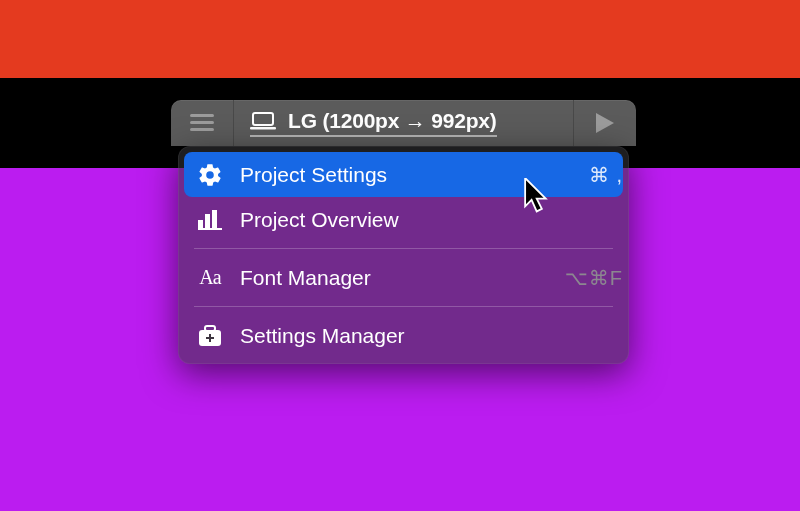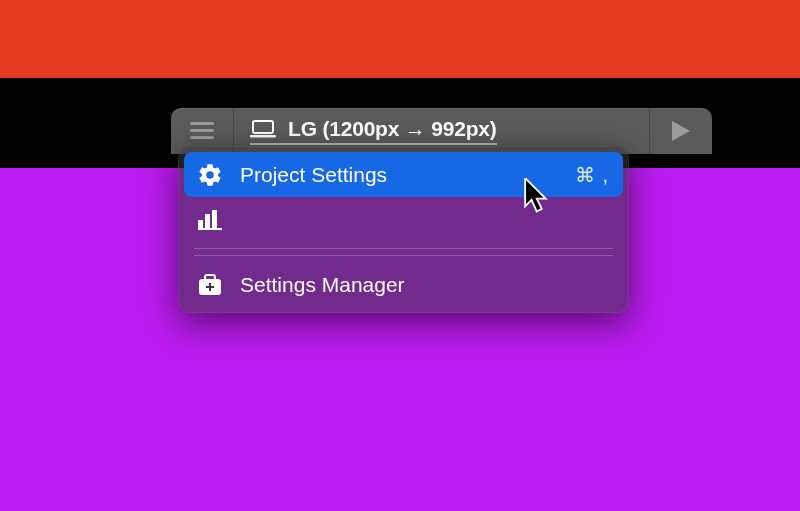--- a/index.html
+++ b/index.html
@@ -7,23 +7,23 @@
 
   
   .bg { position:absolute; inset:0; }
   .stripe-red    { position:absolute; left:0; right:0; top:0;    height:78px;  background:#e43a1f; }
   .stripe-black  { position:absolute; left:0; right:0; top:78px; height:90px;  background:#000; }
   .stripe-purple { position:absolute; left:0; right:0; top:168px; bottom:0;    background:#bb1cf0; }
 
   
   .toolbar {
     position:absolute;
-    top:108px;
+    top:100px;
     left:171px;
-    width:541px;
+    width:465px;
     height:46px;
     background:#5b5b5b;
     border-radius:10px 10px 0 0;
     display:flex;
     align-items:center;
     color:#fff;
     box-shadow:0 1px 0 rgba(255,255,255,0.08) inset;
   }
   .toolbar .sep { width:1px; height:100%; background:#494949; }
   .tb-btn { display:flex; align-items:center; justify-content:center; height:100%; }
@@ -50,21 +50,21 @@
     content:"";
     position:absolute; inset:0;
     border-radius:12px;
     background:linear-gradient(#3c343fcc,#47264fcc);
     z-index:-1;
   }
   .menu-item {
     display:flex;
     align-items:center;
     height:45px;
-    padding:0 14px 0 10px;
+    padding:0 0 0 10px;
     border-radius:8px;
     font-size:21px;
     font-weight:500;
     gap:14px;
   }
   .menu-item.highlight { background:#1768e5; }
   .menu-item .icon-slot { width:32px; display:flex; align-items:center; justify-content:center; flex-shrink:0;}
   .menu-item .label { flex:1; white-space:nowrap; }
   .menu-item .shortcut { color:rgba(255,255,255,0.85); font-size:20px; letter-spacing:1px; display:flex; gap:2px;}
   .menu-item:not(.highlight) .shortcut { color:#8c8790; }
@@ -133,25 +133,33 @@
 
   <div class="menu-item">
     <span class="icon-slot">
       <svg width="24" height="20" viewBox="0 0 24 20">
         <rect x="0" y="10" width="5" height="10" fill="#fff"></rect>
         <rect x="7" y="4" width="5" height="16" fill="#fff"></rect>
         <rect x="14" y="0" width="5" height="20" fill="#fff"></rect>
         <rect x="0" y="18" width="24" height="2" fill="#fff"></rect>
       </svg>
     </span>
+    <span class="label">Project Overview</span>
     <span class="shortcut"></span>
   </div>
 
   <div class="menu-divider"></div>
 
+  <div class="menu-item">
+    <span class="icon-slot">
+      <span style="font-family:Georgia,'Times New Roman',serif;font-size:20px;color:#fff;letter-spacing:-1px;">Aa</span>
+    </span>
+    <span class="label">Font Manager</span>
+    <span class="shortcut">⌥⌘F</span>
+  </div>
 
   <div class="menu-divider"></div>
 
   <div class="menu-item">
     <span class="icon-slot">
       <svg width="24" height="22" viewBox="0 0 24 22">
         <rect x="1" y="5" width="22" height="16" rx="3" fill="#fff"></rect>
         <rect x="7" y="1" width="10" height="5" rx="2" fill="none" stroke="#fff" stroke-width="2"></rect>
         <rect x="11" y="9" width="2" height="8" fill="#3c343f"></rect>
         <rect x="8" y="12" width="8" height="2" fill="#3c343f"></rect>

